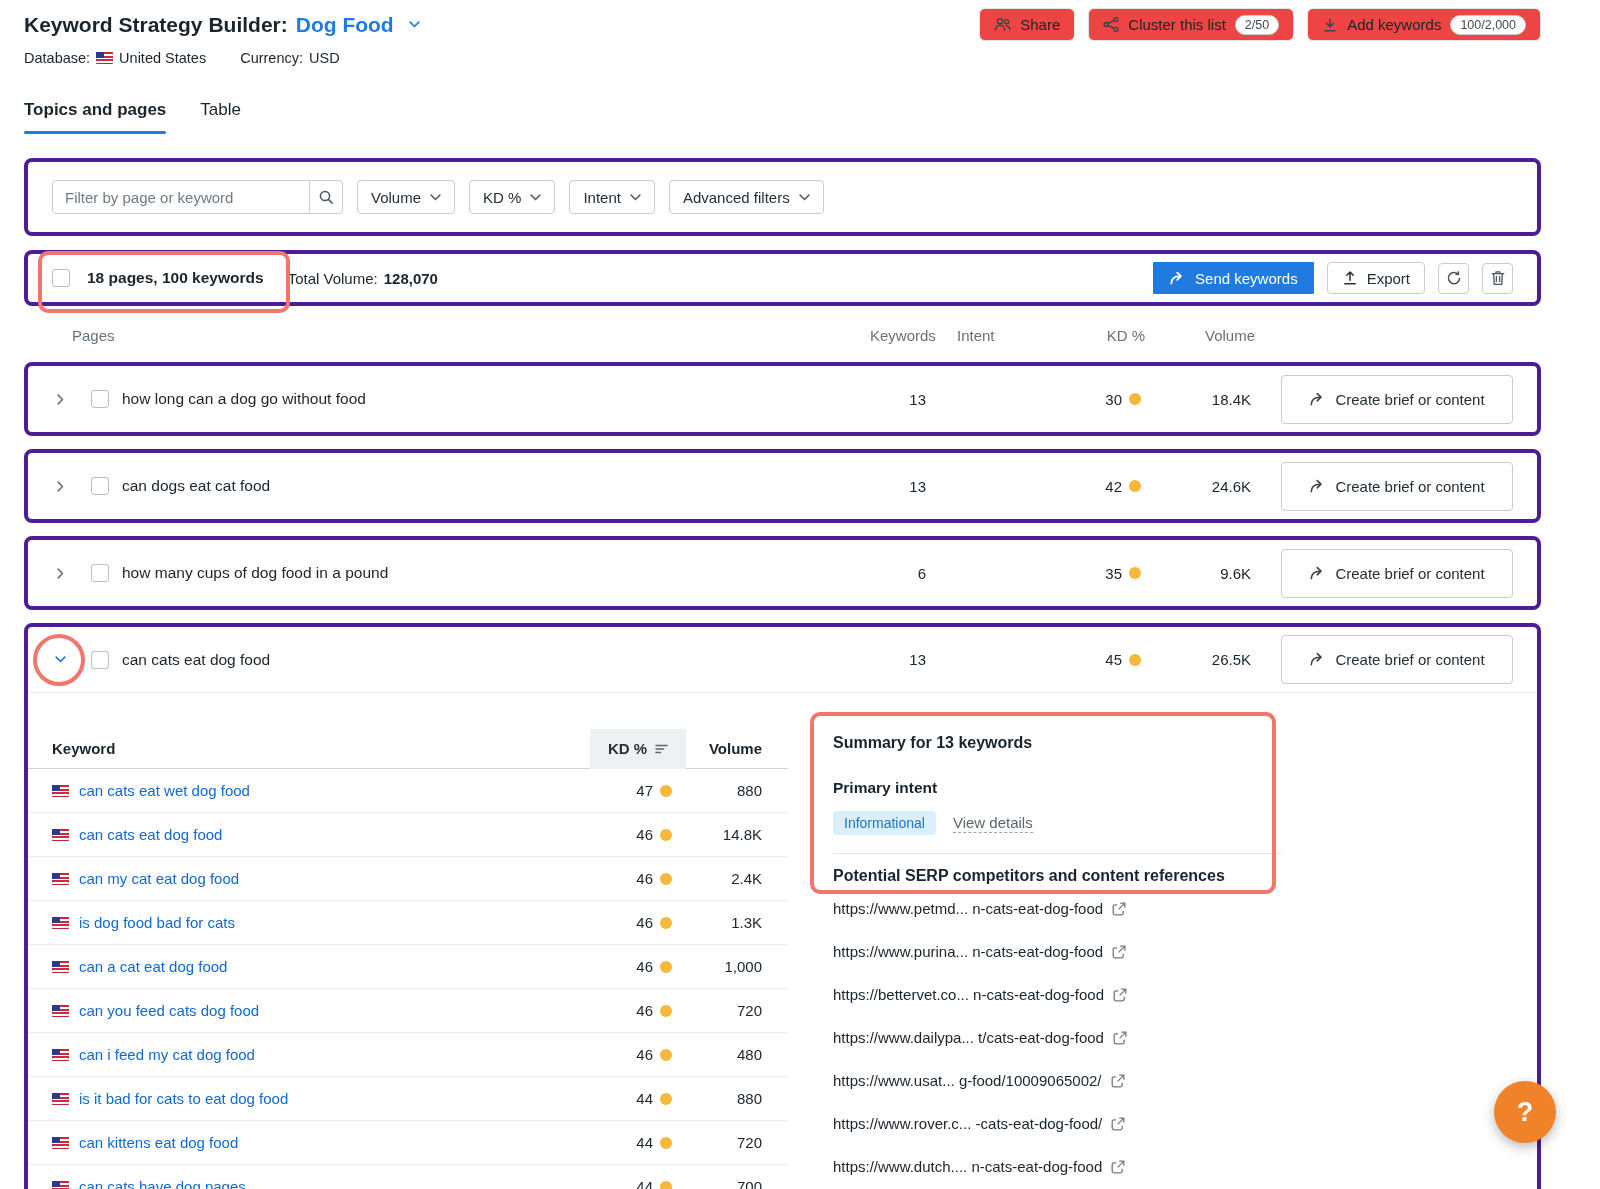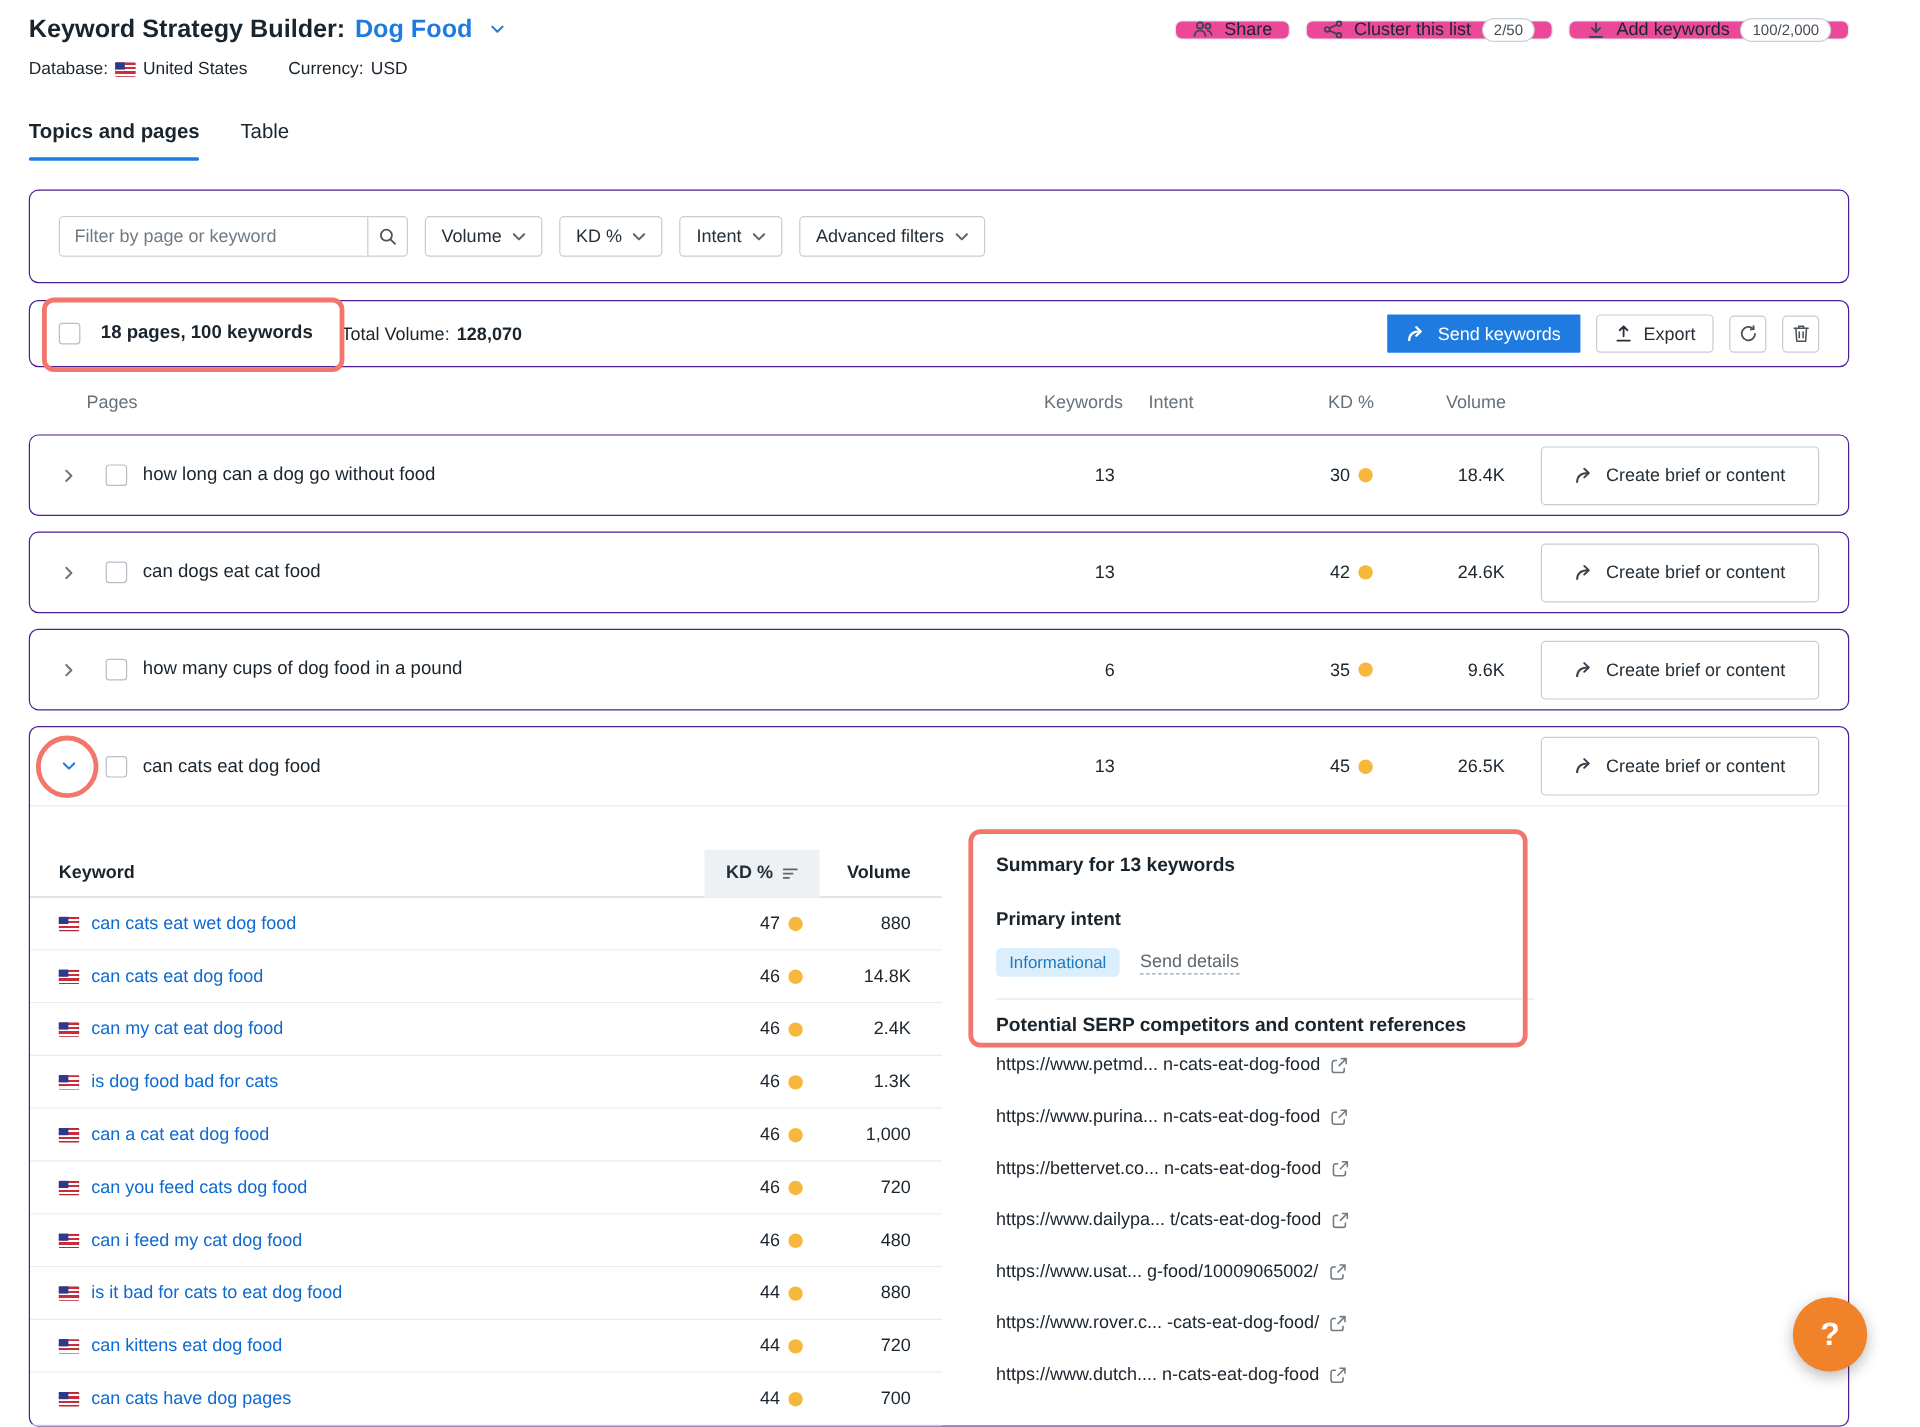--- a/index.html
+++ b/index.html
@@ -7,39 +7,39 @@
     font-family:"Liberation Sans", sans-serif; color:#1a242d; }
   button { font-family:inherit; background:none; border:none; cursor:pointer; color:inherit; font-size:inherit; }
   .ic { display:block; }
 
   
   .topbar { margin:8px 24px 0; width:1517px; }
   .title-row { display:flex; justify-content:space-between; align-items:center; }
   h1 { font-size:21px; font-weight:700; display:flex; align-items:center; gap:8px; line-height:33px; }
   .list-name { color:var(--accent-blue,#1f7bdf); font-weight:700; display:inline-flex; align-items:center; gap:15px;text-align:right; }
   .top-actions { display:flex; gap:13px; }
-  .gbtn { display:flex; align-items:center; gap:9px; height:16px; padding:0 14px;
-    background:#ec4899; border:1px solid #e2e6e8; border-radius:6px; font-size:15px; color:#1a242d; }
+  .gbtn { display:flex; align-items:center; gap:9px; height:33px; padding:0 14px;
+    background:#ef4444; border:1px solid #e2e6e8; border-radius:6px; font-size:15px; color:#1a242d; }
   .gbtn .ic { color:#39434c; }
   .pill { background:#fff; border:1px solid #c9cfd4; border-radius:10px; font-size:12.5px; padding:2px 9px; color:#424c55; }
   .meta-row { margin-top:9px; font-size:14.5px; display:flex; align-items:center; gap:6px; }
   .sp { width:22px; }
   .flag { width:17px; height:12px; border-radius:1px; position:relative; flex:none;
     background:repeating-linear-gradient(to bottom,#cc2b3a 0 1.85px,#fff 1.85px 3.7px);
     box-shadow:inset 0 0 0 .5px rgba(0,0,0,.18); }
   .flag::after { content:""; position:absolute; left:0; top:0; width:7.5px; height:6.3px; background:#2c3a8c; }
   .tabs { margin-top:33px; display:flex; gap:34px; }
   .tab { font-size:17px; padding-bottom:13px; position:relative; line-height:22px; }
   .tab.active { font-weight:700; }
   .tab.active::after { content:""; position:absolute; left:0; right:0; bottom:0; height:3px;
     background:var(--accent-blue,#1f7bdf); border-radius:2px; }
 
   
   .content { margin:24px 24px 0; width:1517px; }
-  .card { background:#fff; border:1px solid #4c1d95; border-radius:8px; }
+  .card { background:#fff; border:4px solid #4c1d95; border-radius:8px; }
 
   .filter-card { height:78px; display:flex; align-items:center; padding:0 24px; gap:14px; margin-bottom:14px; }
   .search { display:flex; width:291px; height:34px; border:1px solid #c7ccd1; border-radius:4px; overflow:hidden; }
   .search input { flex:1; border:none; outline:none; padding:0 12px; font-size:15px; color:#1a242d; font-family:inherit; min-width:0; }
   .search input::placeholder { color:#707b84; }
   .search-btn { width:33px; display:flex; align-items:center; justify-content:center; border-left:1px solid #c7ccd1; color:#4a545d; }
   .drop { display:flex; align-items:center; gap:9px; height:34px; padding:0 13px; border:1px solid #c7ccd1;
     border-radius:4px; font-size:15px; color:#242f38; }
   .drop .ic { color:#5c666f; }
 
@@ -503,21 +503,21 @@
   </div>
 </div>
       </div>
 
       <aside class="summary-panel">
         <div class="annot annot-summary"></div>
         <div class="sum-title">Summary for 13 keywords</div>
         <div class="sum-sub">Primary intent</div>
         <div class="badge-row">
           <span class="badge">Informational</span>
-          <span class="view-details">Send details</span>
+          <span class="view-details">View details</span>
         </div>
         <div class="divider"></div>
         <div class="serp-title">Potential SERP competitors and content references</div>
         <div class="serp-links" id="serp-links">
   <div class="serp-link">
     <span class="js-link">https://www.petmd... n-cats-eat-dog-food</span>
     <svg class="ic" width="14" height="14" viewBox="0 0 14 14">
                 <path d="M5.2 2.8H3A1.8 1.8 0 0 0 1.2 4.6V11A1.8 1.8 0 0 0 3 12.8h6.4A1.8 1.8 0 0 0 11.2 11V8.8" fill="none" stroke="currentColor" stroke-width="1.3"></path>
                 <path d="M8.2 1.2h4.6v4.6M12.4 1.6L6.6 7.4" fill="none" stroke="currentColor" stroke-width="1.3"></path>
               </svg>

